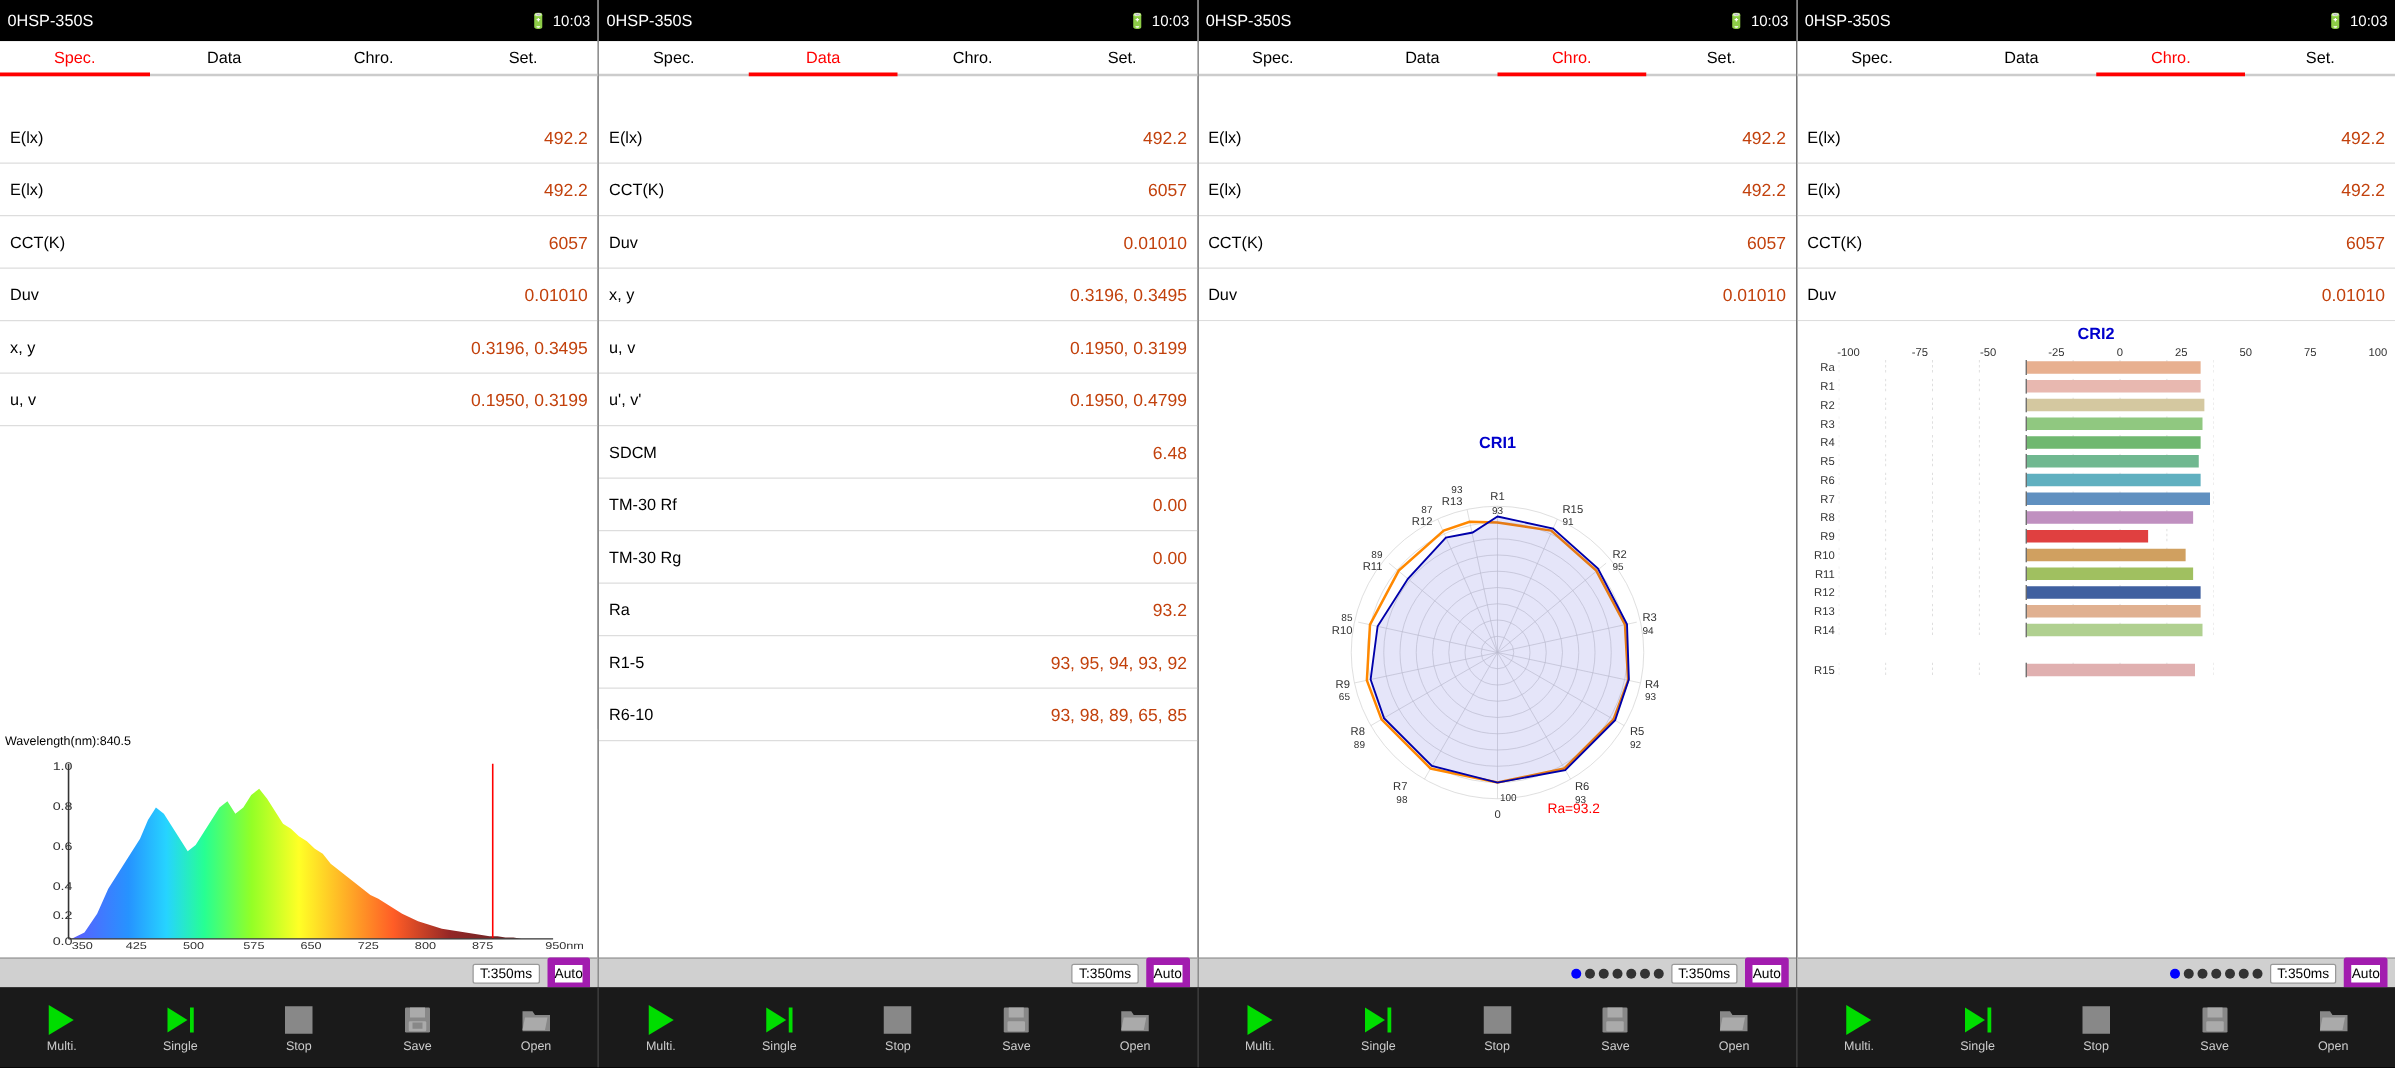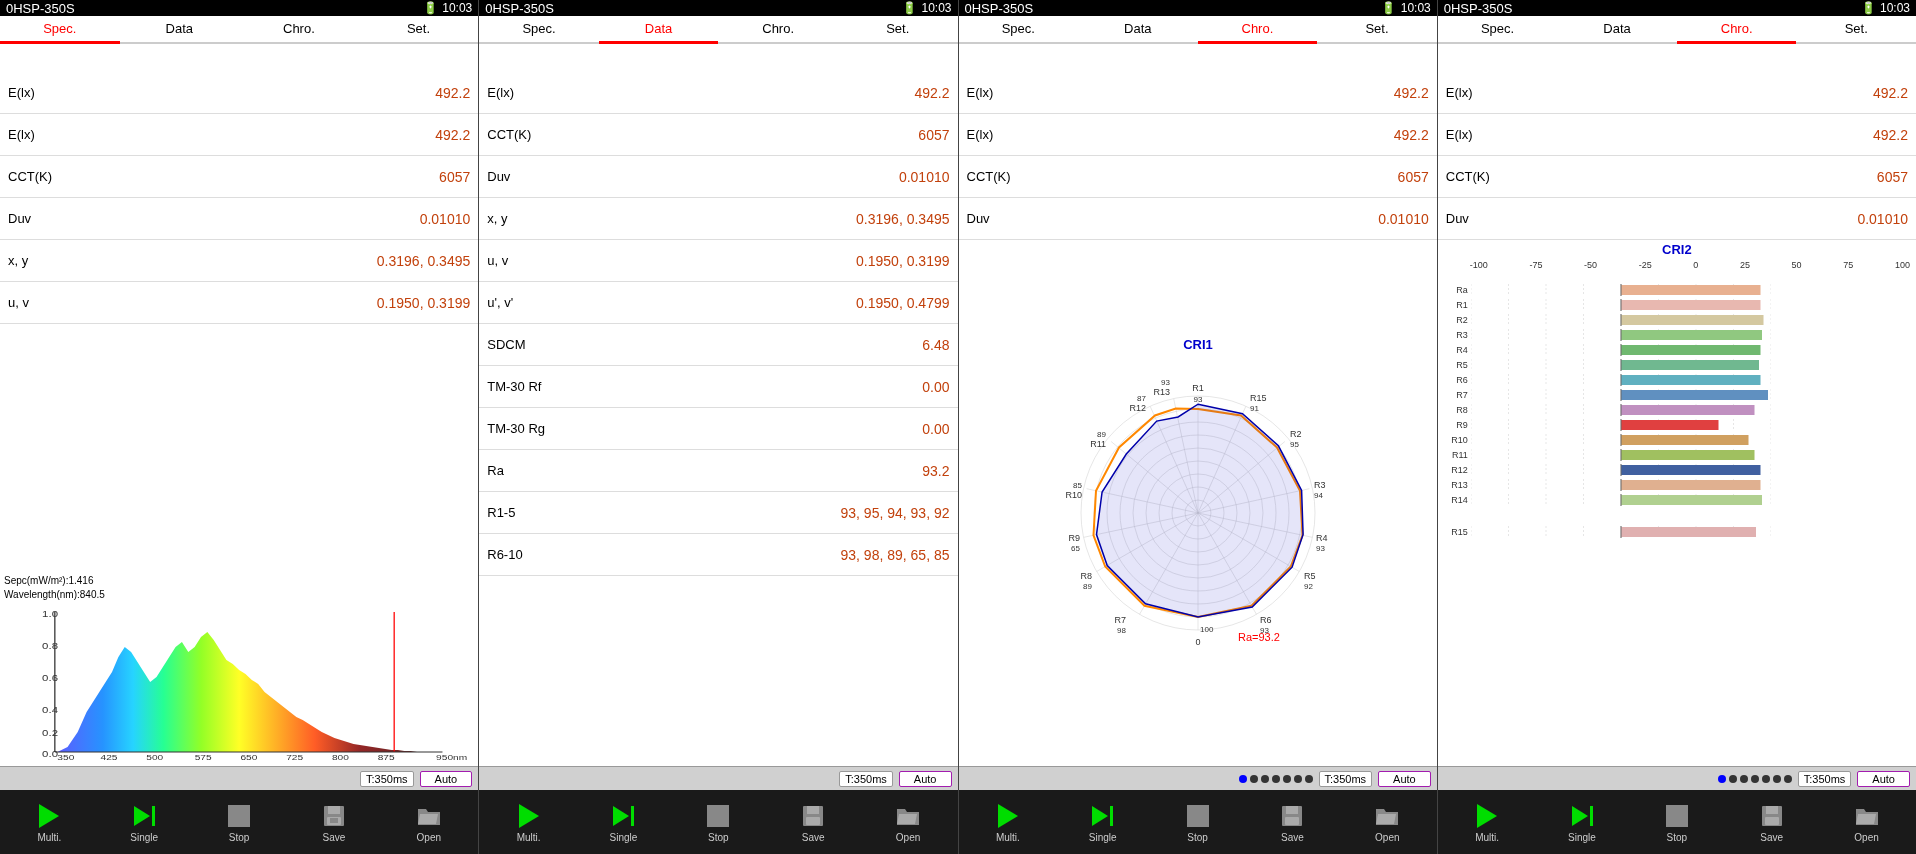--- a/index.html
+++ b/index.html
@@ -31,21 +31,21 @@
 
     
     .title-bar {
       background: #000;
       color: #fff;
       display: flex;
       align-items: center;
       justify-content: space-between;
       padding: 2px 6px;
       font-size: 13px;
-      height: 16px;
+      height: 33px;
     }
     .title-bar-left { display: flex; align-items: center; gap: 4px; }
     .title-bar-right { display: flex; align-items: center; gap: 4px; font-size: 12px; }
 
     
     .tab-bar {
       display: flex;
       background: #fff;
       border-bottom: 2px solid #ccc;
       height: 28px;
@@ -125,22 +125,22 @@
     .dot.active { background: #00f; }
     .time-badge {
       background: #fff;
       border: 1px solid #999;
       padding: 1px 5px;
       font-size: 11px;
       border-radius: 2px;
     }
     .auto-badge {
       background: #fff;
-      border: 1px solid #a21caf;
-      padding: 1px 14px;
+      border: 6px solid #a21caf;
+      padding: 1px 0;
       font-size: 11px;
       border-radius: 2px;
     }
 
     
     .btn-bar {
       background: #1a1a1a;
       display: flex;
       height: 64px;
     }
@@ -272,21 +272,20 @@
           <span class="data-label">x, y</span>
           <span class="data-value">0.3196, 0.3495</span>
         </div>
         <div class="data-row">
           <span class="data-label">u, v</span>
           <span class="data-value">0.1950, 0.3199</span>
         </div>
       </div>
       <div class="chart-area">
         <div class="chart-info">
-          <div>Sepc(mW/m²):1.416</div>
           <div>Wavelength(nm):840.5</div>
         </div>
         <svg class="spectrum-chart" viewBox="0 0 370 160" preserveAspectRatio="none">
 
           <text x="30" y="15" font-size="9" fill="#333">1.0</text>
           <text x="30" y="47" font-size="9" fill="#333">0.8</text>
           <text x="30" y="79" font-size="9" fill="#333">0.6</text>
           <text x="30" y="111" font-size="9" fill="#333">0.4</text>
           <text x="30" y="134" font-size="9" fill="#333">0.2</text>
           <text x="30" y="155" font-size="9" fill="#333">0.0</text>
@@ -603,21 +602,21 @@
           <span class="data-value">6057</span>
         </div>
         <div class="data-row">
           <span class="data-label">Duv</span>
           <span class="data-value">0.01010</span>
         </div>
       </div>
       <div class="cri2-chart-area">
         <div style="text-align:center; color:#00c; font-size:13px; font-weight:bold; margin-bottom:3px;">CRI2</div>
 
-        <div style="display:flex; font-size:9px; color:#333; margin-left:28px; margin-bottom:13px; justify-content:space-between; padding-right:2px;">
+        <div style="display:flex; font-size:9px; color:#333; margin-left:28px; margin-bottom:0; justify-content:space-between; padding-right:2px;">
           <span>-100</span>
           <span>-75</span>
           <span>-50</span>
           <span>-25</span>
           <span>0</span>
           <span>25</span>
           <span>50</span>
           <span>75</span>
           <span>100</span>
         </div>

